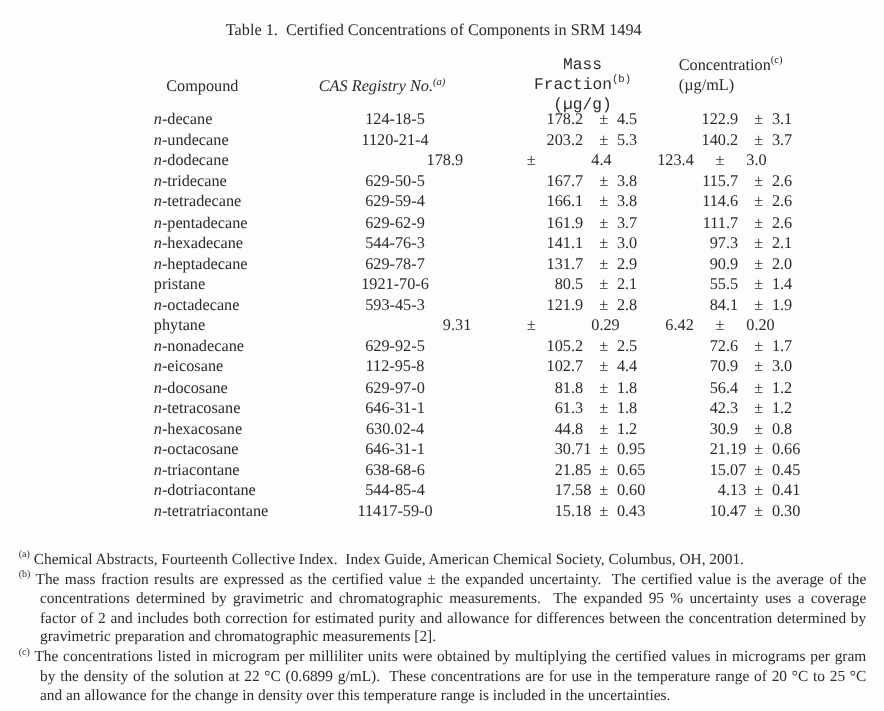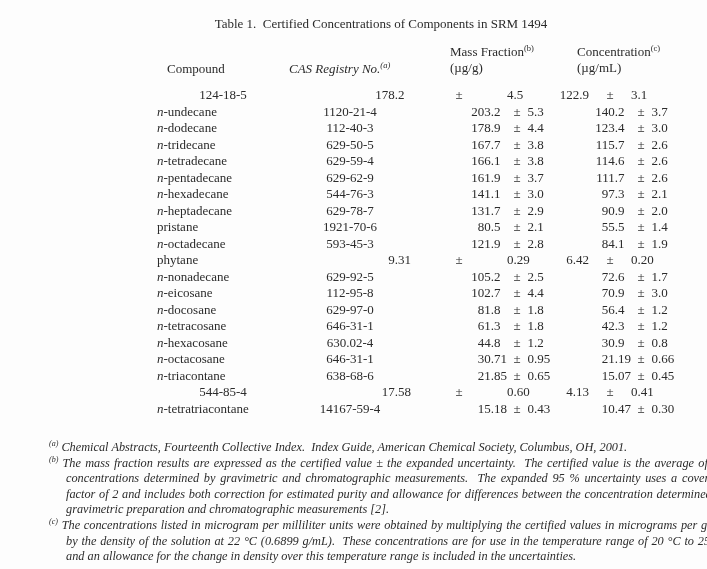--- a/index.html
+++ b/index.html
@@ -2,30 +2,30 @@
 <html><head>
 <meta charset="utf-8">
 <style>
   html,body{margin:0;padding:0;}
   body{
     width:707px;height:569px;
     background:#fdfdfd;
     font-family:"Liberation Serif", serif;
     color:#2b2b2b;
   }
-  .page{position:relative;width:621px;height:569px;font-size:13px;margin-left:34px;}
+  .page{position:relative;width:621px;height:569px;font-size:13px;}
   .title{
     position:absolute;top:16px;left:0;width:694px;
     text-align:center;white-space:nowrap;
   }
   sup{font-size:8.5px;line-height:0;}
   .hdr{position:absolute;line-height:16px;}
   .hdr-compound{top:61px;left:133px;}
   .hdr-cas{top:61px;left:255px;font-style:italic;}
-  .hdr-mf{top:44px;left:416px;width:100px;text-align:left;}
+  .hdr-mf{top:44px;left:416px;width:100px;text-align:center;font-family:Liberation Mono, monospace;}
   .hdr-conc{top:44px;left:543px;width:100px;text-align:left;}
   .rows{position:absolute;top:87px;left:123px;}
   .trow{
     display:grid;
     grid-template-columns:132px 122px 96px 20px 36px 26px 42px 20px 36px;
     height:16.5px;line-height:16.5px;
   }
   .cell{overflow:visible;white-space:nowrap;}
   .cell.cas{text-align:center;}
   .cell.val{display:flex;justify-content:flex-end;}
@@ -34,21 +34,20 @@
   .fp{display:inline-block;width:13px;text-align:left;}
   .ip{display:inline-block;text-align:left;}
   .ip1{display:inline-block;width:7px;text-align:right;}
   .footnotes{
     position:absolute;top:440px;left:15px;width:678px;
     font-size:12.3px;line-height:15.6px;
   }
   .fn{
     margin:0;padding-left:17px;text-indent:-17px;
     text-align:justify;
-    font-style:italic;
   }
   .fn sup{font-size:8px;}
 </style>
 </head>
 <body>
 
 <div class="page">
 
   <div class="title">Table 1.&nbsp; Certified Concentrations of Components in SRM 1494</div>
 
@@ -61,20 +60,21 @@
     <div>(µg/g)</div>
   </div>
 
   <div class="hdr hdr-conc">
     <div><span>Concentration</span><sup>(c)</sup></div>
     <div>(µg/mL)</div>
   </div>
 
   <div class="rows">
       <div class="trow">
+        <div class="cell compound"><i>n</i>-decane</div>
         <div class="cell cas">124-18-5</div>
         <div class="cell val"><span class="ip">178</span>.<span class="fp">2</span></div>
         <div class="cell pm">±</div>
         <div class="cell unc"><span class="ip1">4</span>.<span class="fp">5</span></div>
         <div class="cell"></div>
         <div class="cell val"><span class="ip">122</span>.<span class="fp">9</span></div>
         <div class="cell pm">±</div>
         <div class="cell unc"><span class="ip1">3</span>.<span class="fp">1</span></div>
       </div>
       <div class="trow">
@@ -83,21 +83,20 @@
         <div class="cell val"><span class="ip">203</span>.<span class="fp">2</span></div>
         <div class="cell pm">±</div>
         <div class="cell unc"><span class="ip1">5</span>.<span class="fp">3</span></div>
         <div class="cell"></div>
         <div class="cell val"><span class="ip">140</span>.<span class="fp">2</span></div>
         <div class="cell pm">±</div>
         <div class="cell unc"><span class="ip1">3</span>.<span class="fp">7</span></div>
       </div>
       <div class="trow">
         <div class="cell compound"><i>n</i>-dodecane</div>
-        <div class="cell cas">112-40-3</div>
         <div class="cell val"><span class="ip">178</span>.<span class="fp">9</span></div>
         <div class="cell pm">±</div>
         <div class="cell unc"><span class="ip1">4</span>.<span class="fp">4</span></div>
         <div class="cell"></div>
         <div class="cell val"><span class="ip">123</span>.<span class="fp">4</span></div>
         <div class="cell pm">±</div>
         <div class="cell unc"><span class="ip1">3</span>.<span class="fp">0</span></div>
       </div>
       <div class="trow">
         <div class="cell compound"><i>n</i>-tridecane</div>
@@ -257,32 +256,33 @@
         <div class="cell cas">638-68-6</div>
         <div class="cell val"><span class="ip">21</span>.<span class="fp">85</span></div>
         <div class="cell pm">±</div>
         <div class="cell unc"><span class="ip1">0</span>.<span class="fp">65</span></div>
         <div class="cell"></div>
         <div class="cell val"><span class="ip">15</span>.<span class="fp">07</span></div>
         <div class="cell pm">±</div>
         <div class="cell unc"><span class="ip1">0</span>.<span class="fp">45</span></div>
       </div>
       <div class="trow">
+        <div class="cell compound"><i>n</i>-dotriacontane</div>
         <div class="cell cas">544-85-4</div>
         <div class="cell val"><span class="ip">17</span>.<span class="fp">58</span></div>
         <div class="cell pm">±</div>
         <div class="cell unc"><span class="ip1">0</span>.<span class="fp">60</span></div>
         <div class="cell"></div>
         <div class="cell val"><span class="ip">4</span>.<span class="fp">13</span></div>
         <div class="cell pm">±</div>
         <div class="cell unc"><span class="ip1">0</span>.<span class="fp">41</span></div>
       </div>
       <div class="trow">
         <div class="cell compound"><i>n</i>-tetratriacontane</div>
-        <div class="cell cas">14167-59-4</div>
+        <div class="cell cas">11417-59-0</div>
         <div class="cell val"><span class="ip">15</span>.<span class="fp">18</span></div>
         <div class="cell pm">±</div>
         <div class="cell unc"><span class="ip1">0</span>.<span class="fp">43</span></div>
         <div class="cell"></div>
         <div class="cell val"><span class="ip">10</span>.<span class="fp">47</span></div>
         <div class="cell pm">±</div>
         <div class="cell unc"><span class="ip1">0</span>.<span class="fp">30</span></div>
       </div>
     </div>
 

